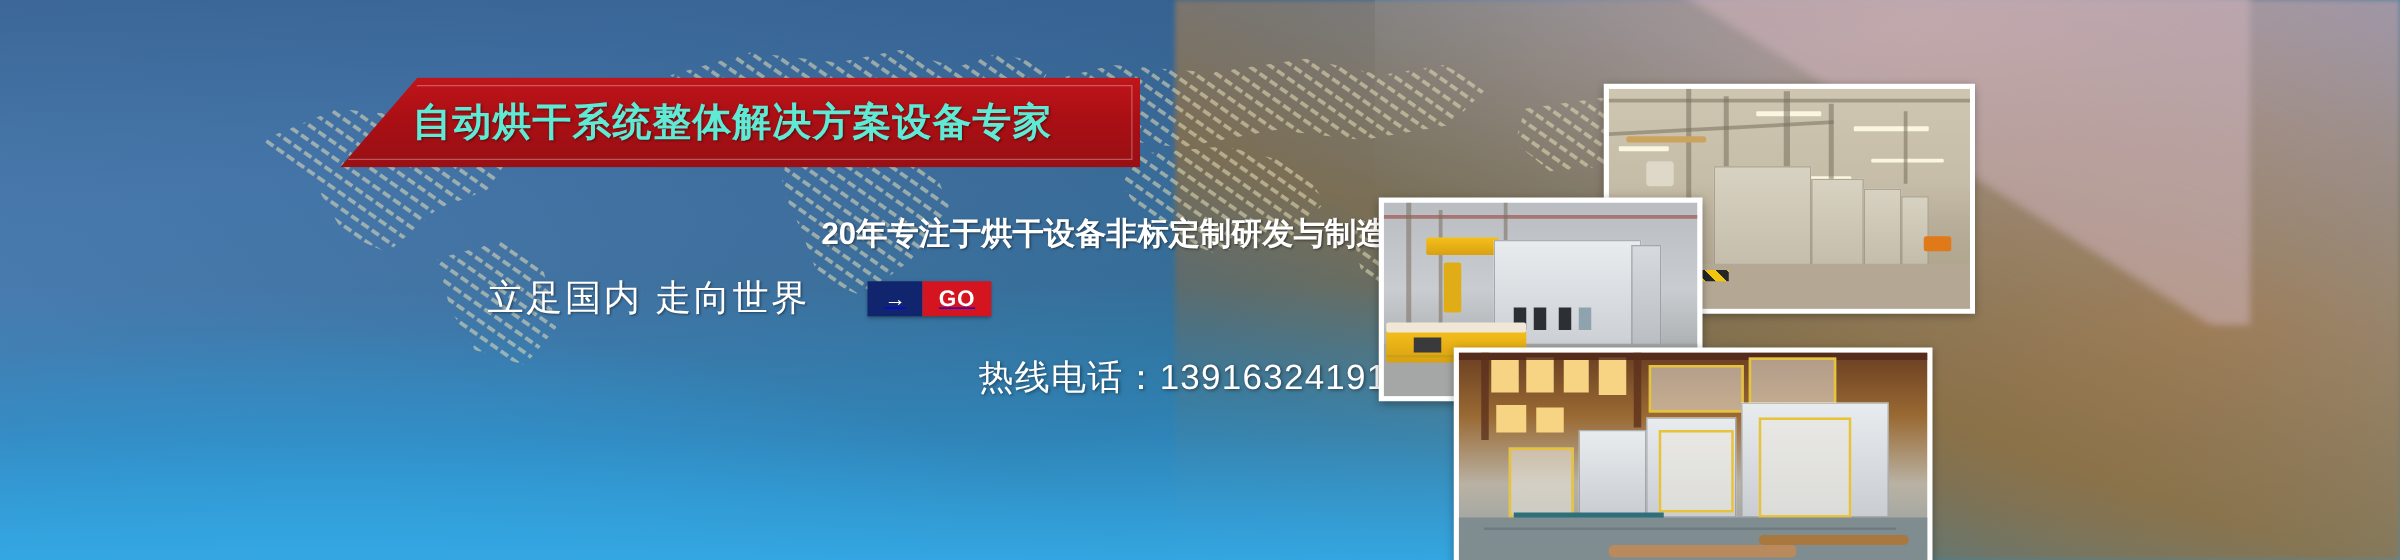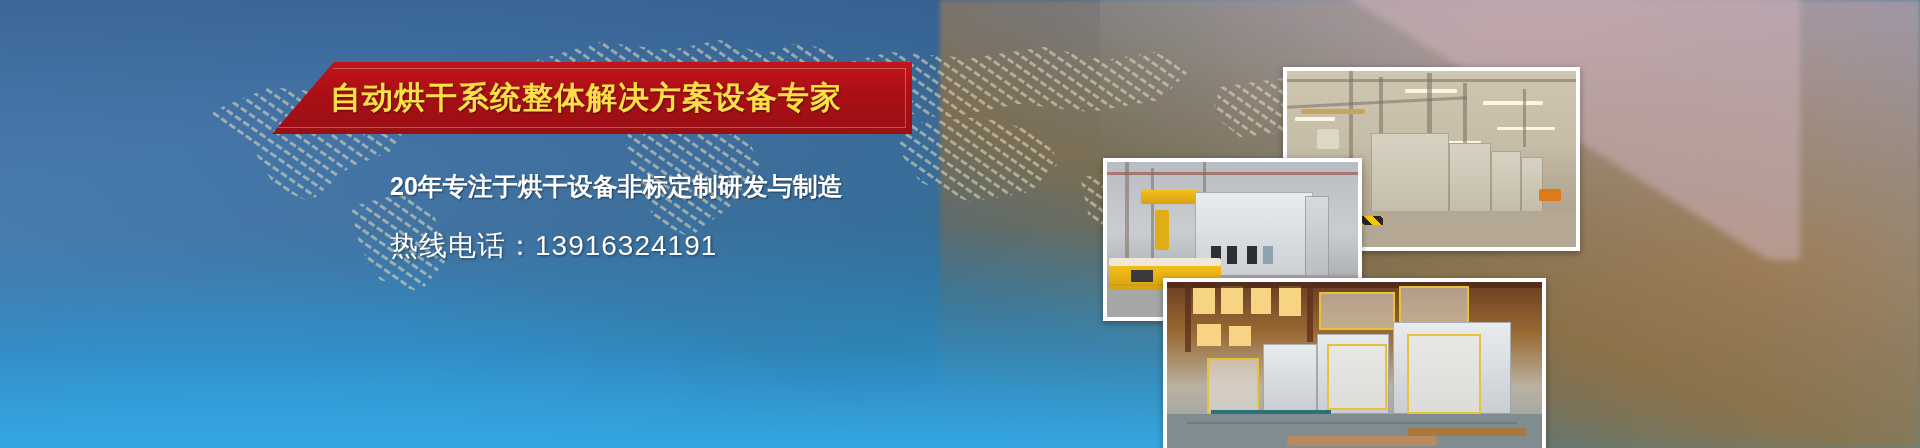--- a/index.html
+++ b/index.html
@@ -39,26 +39,26 @@
   .ribbon{position:absolute;inset:0;
     background:linear-gradient(180deg,#c0151b 0%,#aa0f14 45%,#981014 100%);
     clip-path:polygon(62px 0, 640px 0, 640px 72px, 0 72px);
     box-shadow:0 2px 5px rgba(0,0,0,.28);}
   .ribbon-inner{position:absolute;left:6px;top:6px;right:6px;bottom:6px;
     clip-path:polygon(56px 0, 634px 0, 634px 60px, 0 60px);
     border:0;background:transparent;
     box-shadow:inset 0 0 0 1px rgba(255,255,255,.30);}
   .ribbon-title{position:absolute;left:58px;top:0;right:10px;height:72px;
     display:flex;align-items:center;justify-content:flex-start;
-    color:#fde047;font-size:31px;font-weight:bold;letter-spacing:1px;
+    color:#5eead4;font-size:31px;font-weight:bold;letter-spacing:1px;
     text-shadow:1px 1px 2px rgba(0,0,0,.45);white-space:nowrap;}
 
   
   .copy{position:absolute;left:390px;top:170px;width:720px;}
-  .line{white-space:nowrap;color:#ffffff;}
+  .line{white-space:nowrap;color:#ffffff;text-align:right;}
   .line-1{font-size:25px;font-weight:bold;margin-bottom:16px;
     text-shadow:1px 1px 2px rgba(0,0,0,.5);}
   .line-2{display:flex;align-items:baseline;margin-bottom:12px;}
   .line-2 .lead{font-size:26px;font-weight:400;letter-spacing:1px;
     text-shadow:1px 1px 2px rgba(0,0,0,.45);}
   .cities{margin-left:26px;display:flex;gap:18px;}
   .cities span{font-size:19px;color:#ffffff;text-shadow:1px 1px 2px rgba(0,0,0,.45);}
   .line-3{display:flex;align-items:center;margin-bottom:14px;}
   .line-3 .slogan{font-size:29px;letter-spacing:2px;
     text-shadow:1px 1px 2px rgba(0,0,0,.45);}
@@ -137,20 +137,27 @@
     <div class="ribbon"></div>
     <div class="ribbon-inner"></div>
     <div class="ribbon-title">自动烘干系统整体解决方案设备专家</div>
   </div>
 
   <div class="copy">
 
     <div class="line line-1">20年专注于烘干设备非标定制研发与制造</div>
 
 
+    <div class="line line-3">
+      <span class="slogan">立足国内 走向世界</span>
+      <a class="go" href="#">
+        <span class="go-arrow">→</span>
+        <span class="go-label">GO</span>
+      </a>
+    </div>
 
     <div class="line line-4">热线电话：13916324191</div>
   </div>
 
   <div class="photo ph1">
     <div class="inner">
       <div class="scene s1"></div>
       <div class="lamp" style="left:8px;top:46px;width:40px;height:4px;"></div>
       <div class="lamp" style="left:118px;top:18px;width:52px;height:4px;"></div>
       <div class="lamp" style="left:196px;top:30px;width:60px;height:4px;"></div>

